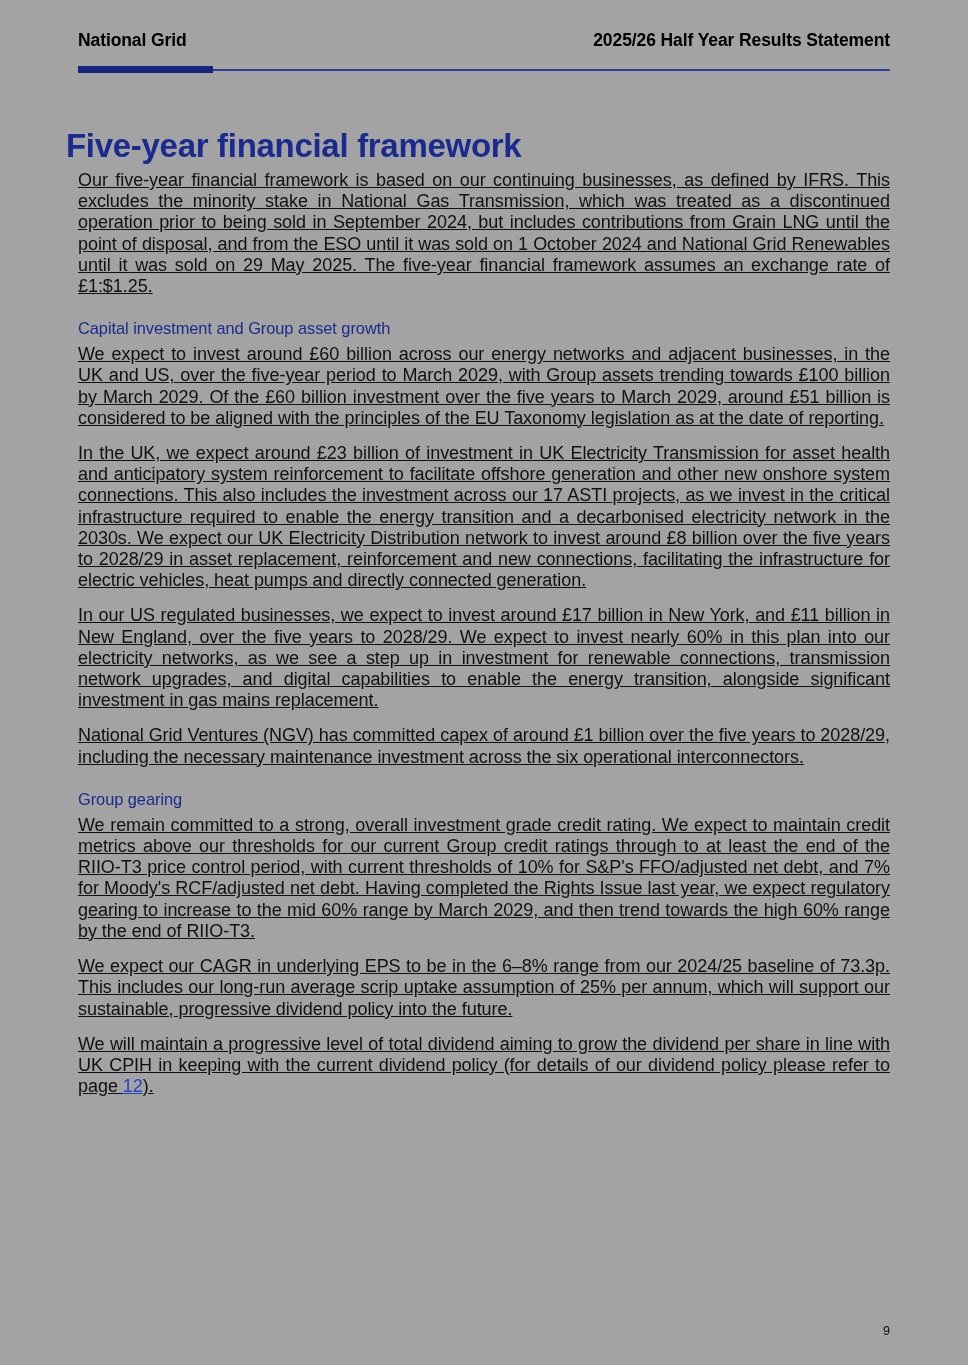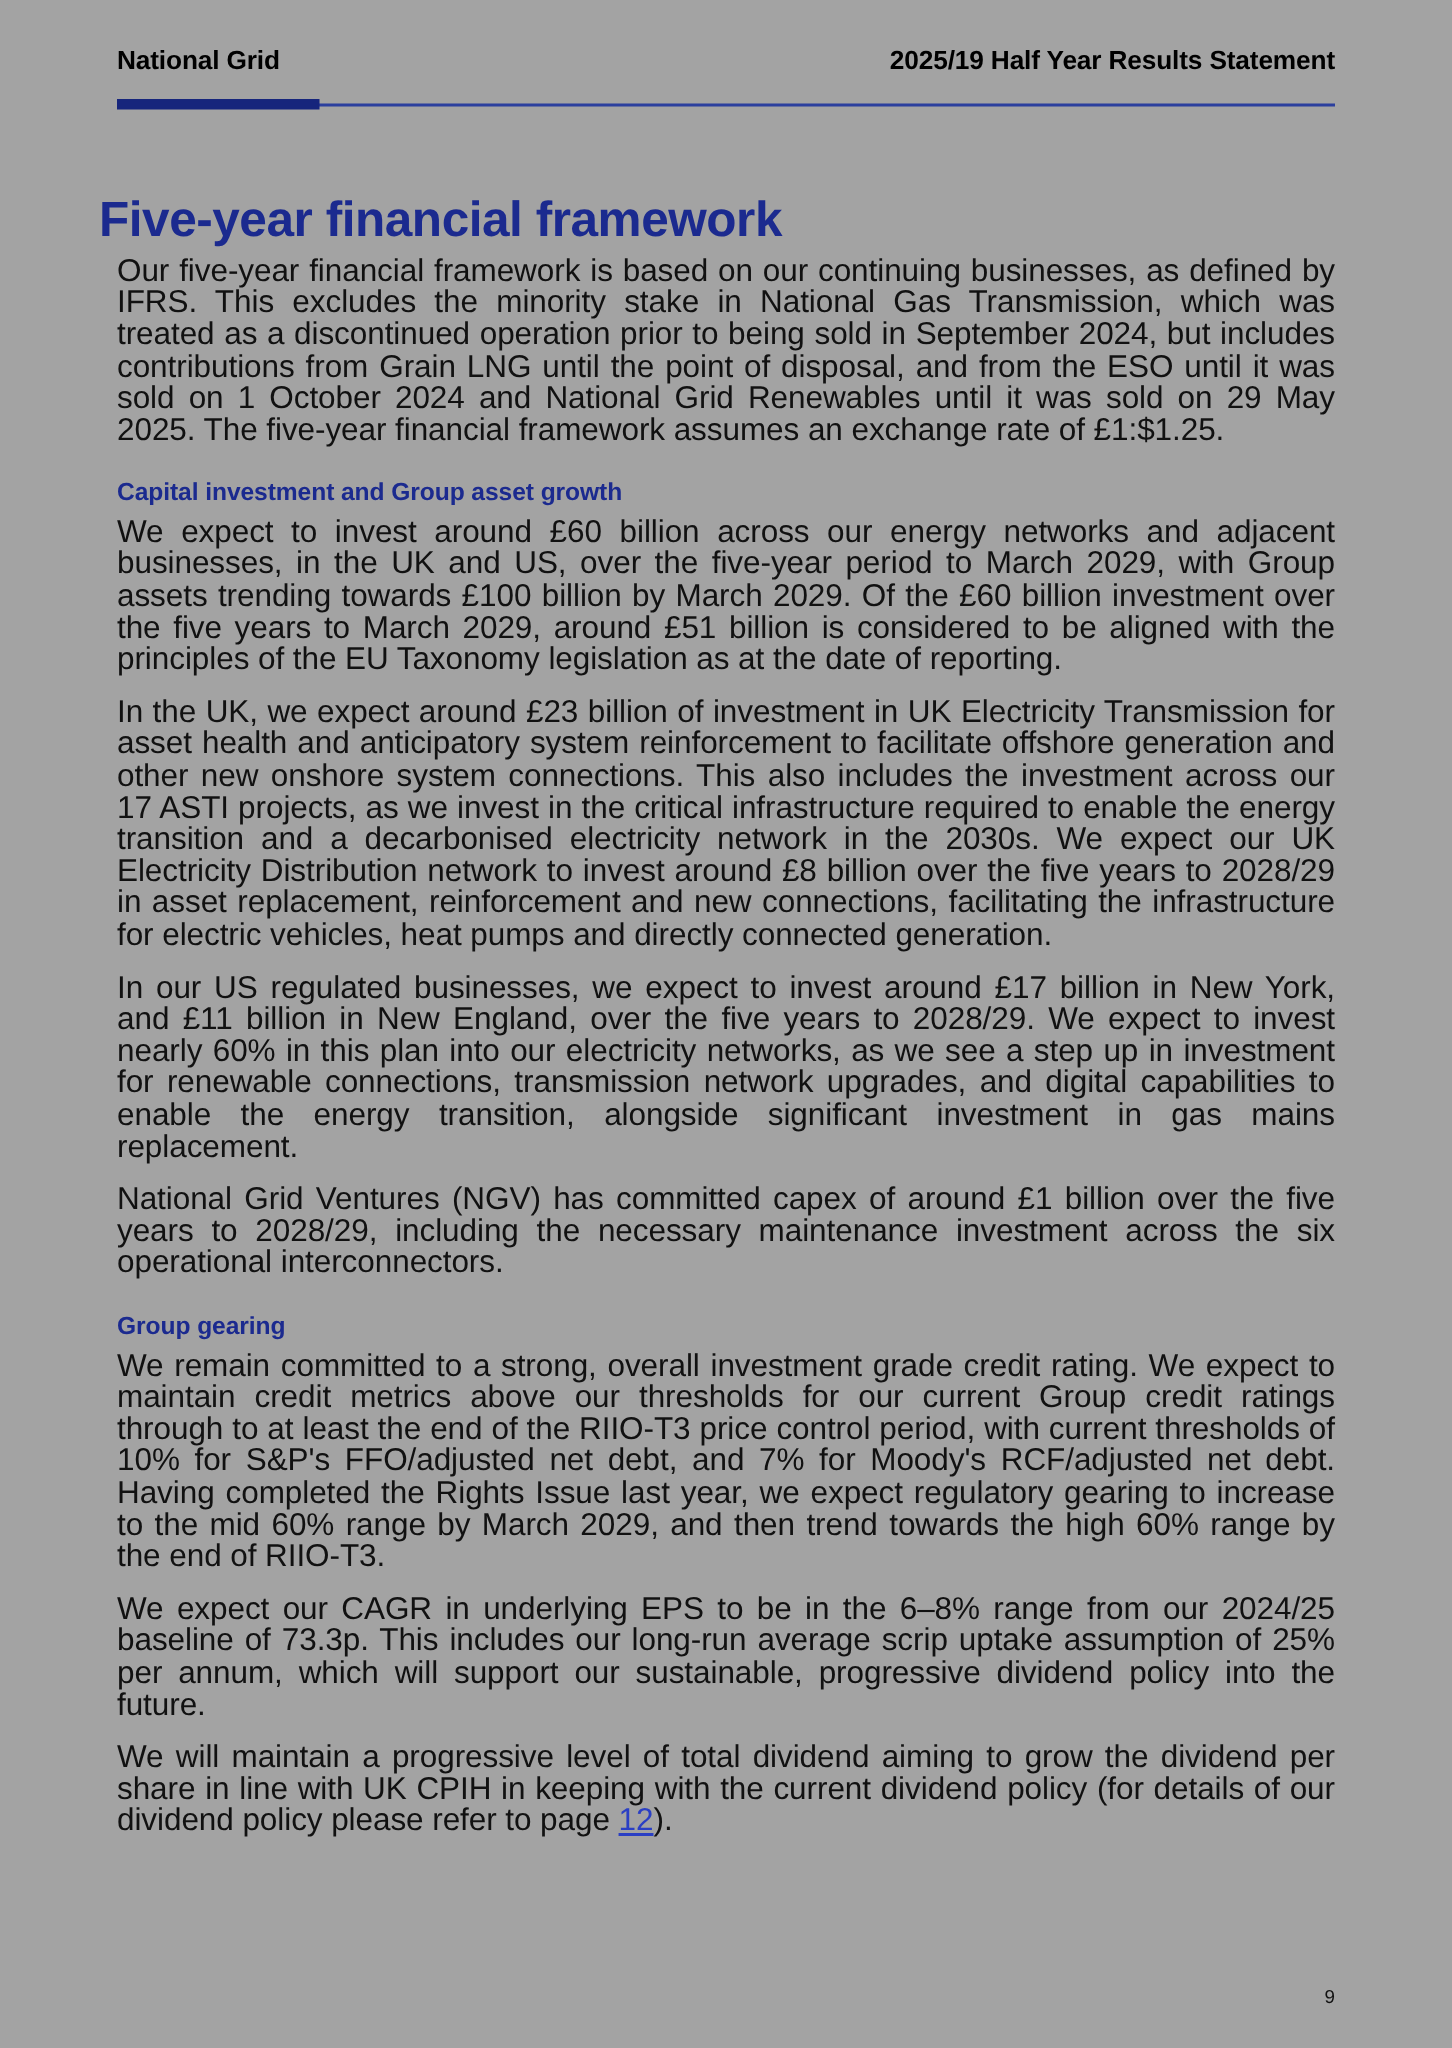--- a/index.html
+++ b/index.html
@@ -79,34 +79,35 @@
 
   
   .content {
     position: absolute;
     left: 78px;
     top: 170px;
     width: 812px;
   }
 
   .para {
-    font-size: 21px;
+    font-size: 18px;
     line-height: 21.2px;
     color: #111111;
     text-align: justify;
     text-justify: inter-word;
     margin: 0 0 14px 0;
     letter-spacing: -0.05px;
+    text-decoration: underline;
   }
   .para:last-child { margin-bottom: 0; }
 
   .subhead {
     font-size: 16.4px;
     line-height: 22px;
-    font-weight: bold;
+    font-weight: normal;
     color: #1b2a8f;
     margin: 14px 0 5px 0;
     letter-spacing: -0.05px;
   }
 
   .gap-lg { margin-top: 20px; }
 
   .doclink {
     color: #2a3fc4;
     text-decoration: underline;
@@ -123,21 +124,21 @@
     text-align: right;
   }
 </style>
 </head>
 <body>
 
 <div class="page">
 
   <div class="doc-header">
     <div class="hdr-left">National Grid</div>
-    <div class="hdr-right">2025/19 Half Year Results Statement</div>
+    <div class="hdr-right">2025/26 Half Year Results Statement</div>
   </div>
 
   <div class="header-rule">
     <div class="rule-thin"></div>
     <div class="rule-thick"></div>
   </div>
 
   <h1 class="page-title">Five-year financial framework</h1>
 
   <div class="content">

